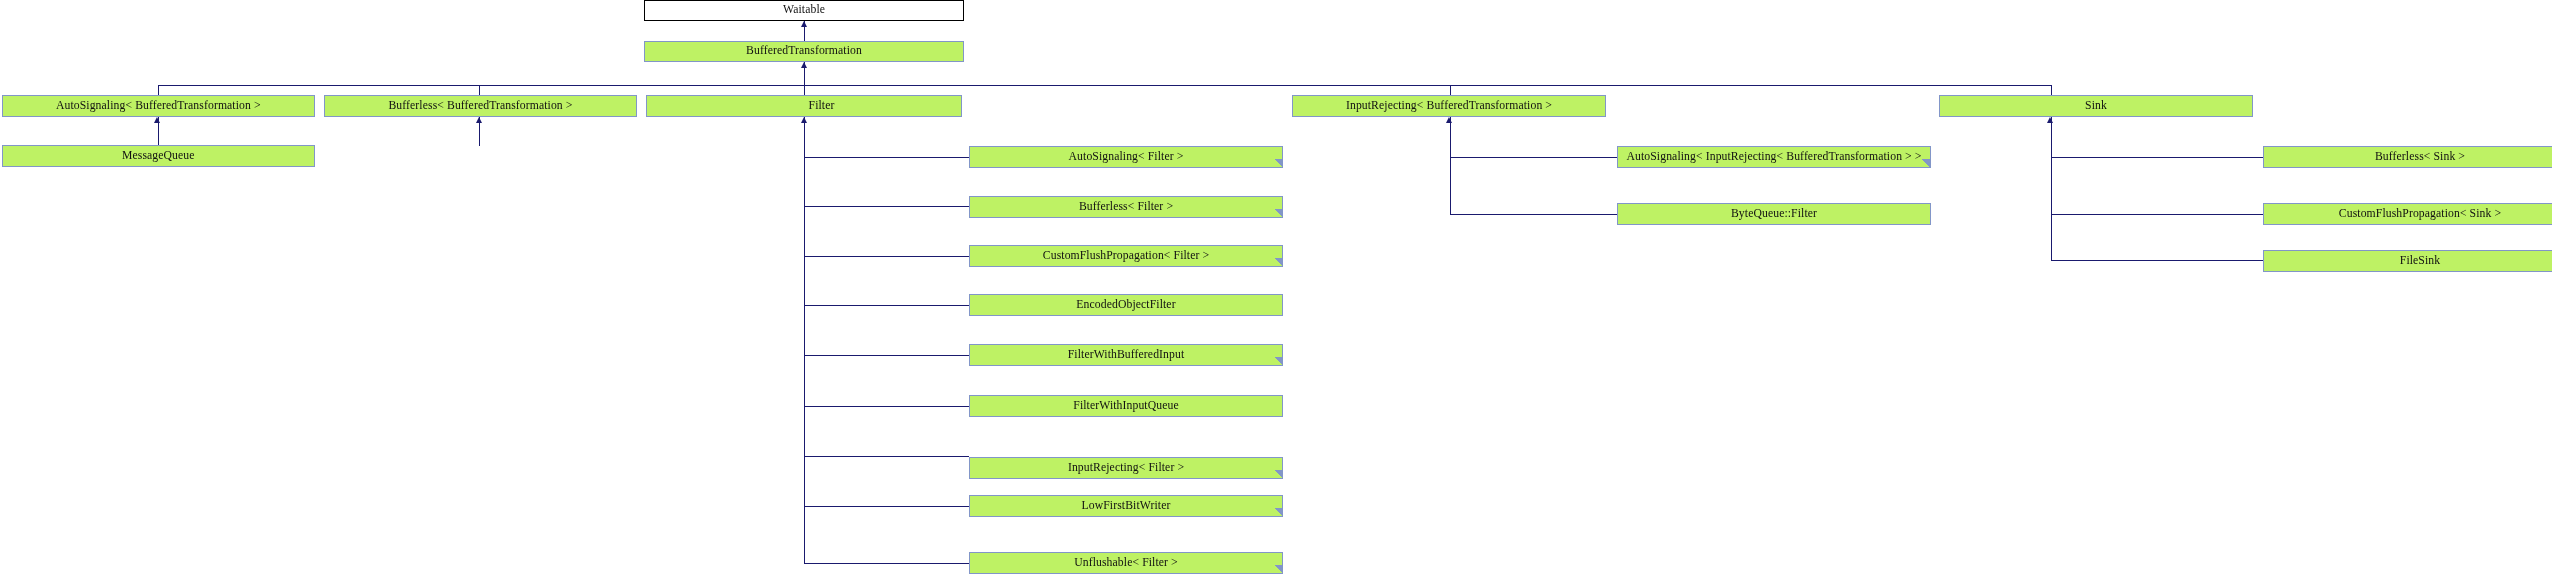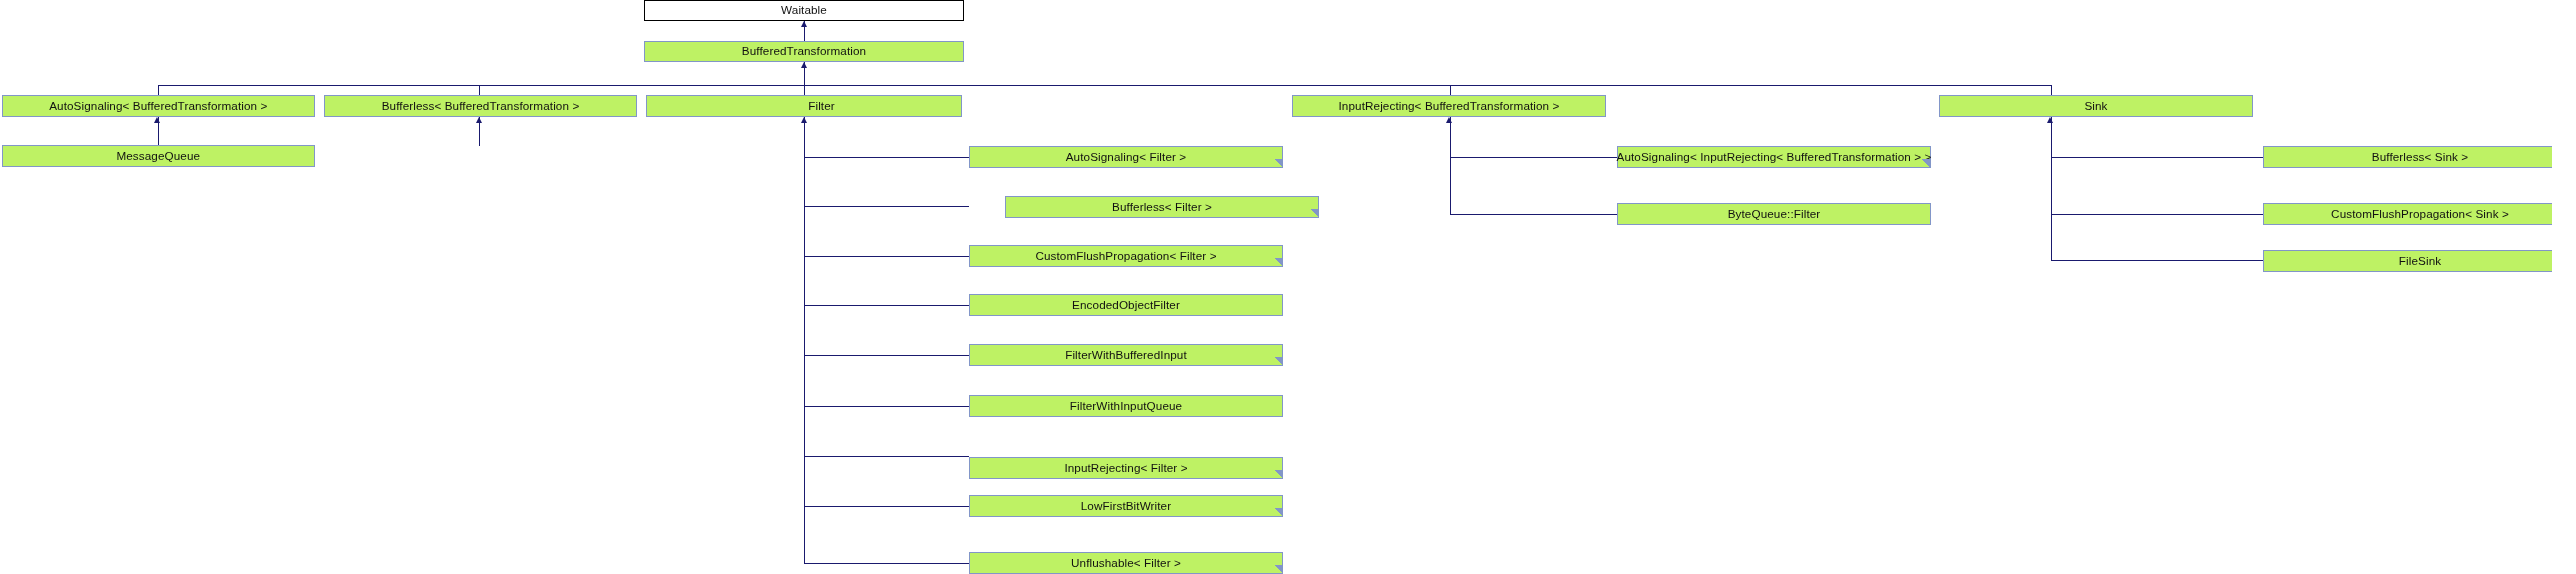--- a/index.html
+++ b/index.html
@@ -1,20 +1,20 @@
 <!DOCTYPE html>
 <html style="font-size:14.4px"><head>
 <meta charset="utf-8">
 <style>
   html,body{margin:0;padding:0;background:#ffffff;}
   #diagram{
     position:relative;
     width:2552px;height:574px;
     background:#ffffff;
-    font-family:Liberation Sans, sans-serif;
+    font-family:Liberation Serif, serif;
     overflow:hidden;
   }
   
   .node{
     position:absolute;
     box-sizing:border-box;
     display:flex;align-items:center;justify-content:center;
     background:#bef264;
     border:0.9px solid #8296c8;
     color:#111111;
@@ -101,21 +101,21 @@
 
   <div class="node" style="left:1.8px;top:95px;width:313px;height:21.5px;">AutoSignaling&lt; BufferedTransformation &gt;</div>
   <div class="node" style="left:324px;top:95px;width:313px;height:21.5px;">Bufferless&lt; BufferedTransformation &gt;</div>
   <div class="node" style="left:646px;top:95px;width:316px;height:21.5px;padding-left:35px;">Filter</div>
   <div class="node" style="left:1292px;top:95px;width:314px;height:21.5px;">InputRejecting&lt; BufferedTransformation &gt;</div>
   <div class="node" style="left:1939px;top:95px;width:314px;height:21.5px;">Sink</div>
 
   <div class="node" style="left:1.8px;top:145px;width:313px;height:21.5px;">MessageQueue</div>
 
   <div class="node fold" style="left:969px;top:146px;width:314px;height:21.5px;">AutoSignaling&lt; Filter &gt;</div>
-  <div class="node fold" style="left:1005px;top:196px;width:314px;height:21.5px;">Bufferless&lt; Filter &gt;</div>
+  <div class="node fold" style="left:969px;top:196px;width:314px;height:21.5px;">Bufferless&lt; Filter &gt;</div>
   <div class="node fold" style="left:969px;top:245px;width:314px;height:21.5px;">CustomFlushPropagation&lt; Filter &gt;</div>
   <div class="node" style="left:969px;top:294px;width:314px;height:21.5px;">EncodedObjectFilter</div>
   <div class="node fold" style="left:969px;top:344px;width:314px;height:21.5px;">FilterWithBufferedInput</div>
   <div class="node" style="left:969px;top:395px;width:314px;height:21.5px;">FilterWithInputQueue</div>
   <div class="node fold" style="left:969px;top:457px;width:314px;height:21.5px;">InputRejecting&lt; Filter &gt;</div>
   <div class="node fold" style="left:969px;top:495px;width:314px;height:21.5px;">LowFirstBitWriter</div>
   <div class="node fold" style="left:969px;top:552px;width:314px;height:21.5px;">Unflushable&lt; Filter &gt;</div>
 
   <div class="node fold" style="left:1617px;top:146px;width:314px;height:21.5px;">AutoSignaling&lt; InputRejecting&lt; BufferedTransformation &gt; &gt;</div>
   <div class="node" style="left:1617px;top:203px;width:314px;height:21.5px;">ByteQueue::Filter</div>

